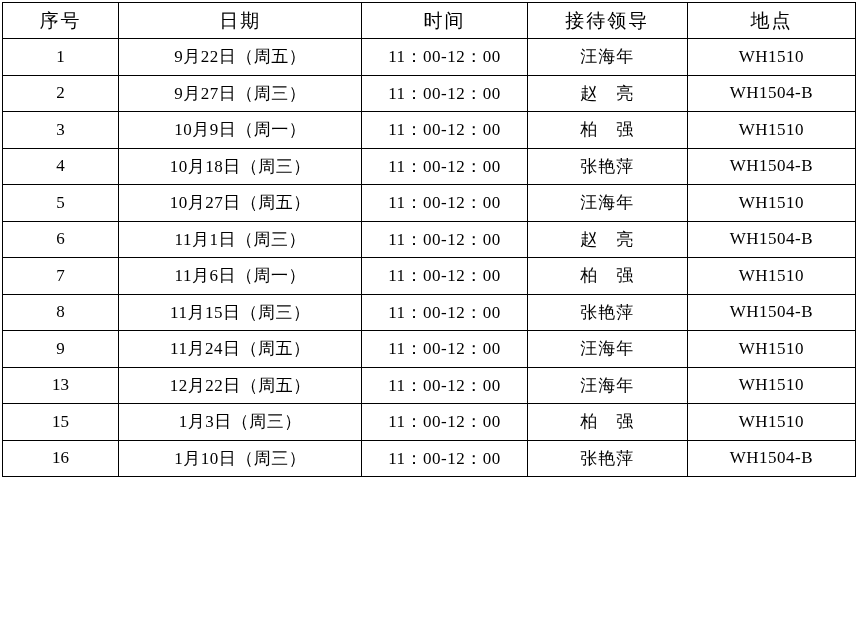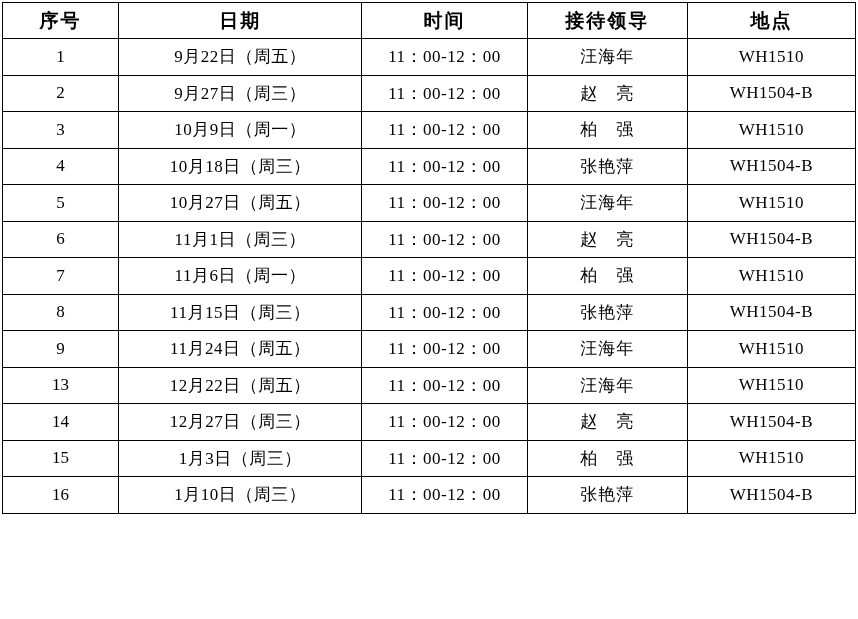--- a/index.html
+++ b/index.html
@@ -29,21 +29,21 @@
   table.schedule td {
     border: 1px solid #000000;
     text-align: center;
     vertical-align: middle;
     padding: 0;
     font-weight: normal;
   }
   table.schedule thead th {
     height: 35px;
     font-size: 19px;
-    font-weight: bold;
+    font-weight: normal;
     letter-spacing: 2px;
   }
   table.schedule tbody td {
     height: 35.5px;
     font-size: 17px;
   }
   
   col.c-index { width: 116px; }
   col.c-date  { width: 243px; }
   col.c-time  { width: 165px; }
@@ -161,27 +161,20 @@
           <td class="place">WH1510</td>
         </tr>
         <tr>
           <td class="idx">13</td>
           <td class="date">12月22日（周五）</td>
           <td class="time">11：00-12：00</td>
           <td class="leader">汪海年</td>
           <td class="place">WH1510</td>
         </tr>
         <tr>
-          <td class="idx">14</td>
-          <td class="date">12月27日（周三）</td>
-          <td class="time">11：00-12：00</td>
-          <td class="leader">赵　亮</td>
-          <td class="place">WH1504-B</td>
-        </tr>
-        <tr>
           <td class="idx">15</td>
           <td class="date">1月3日（周三）</td>
           <td class="time">11：00-12：00</td>
           <td class="leader">柏　强</td>
           <td class="place">WH1510</td>
         </tr>
         <tr>
           <td class="idx">16</td>
           <td class="date">1月10日（周三）</td>
           <td class="time">11：00-12：00</td>

